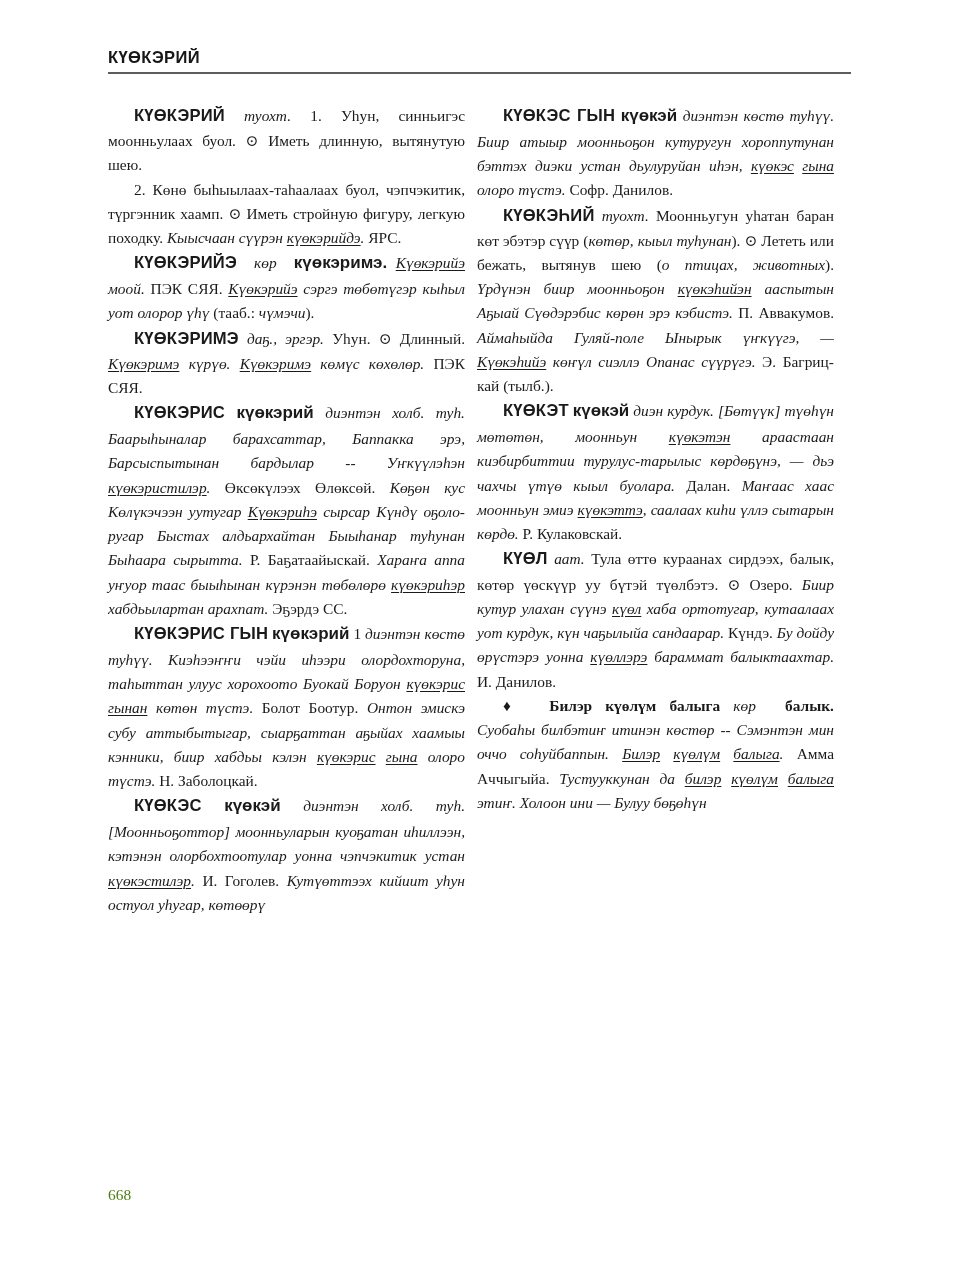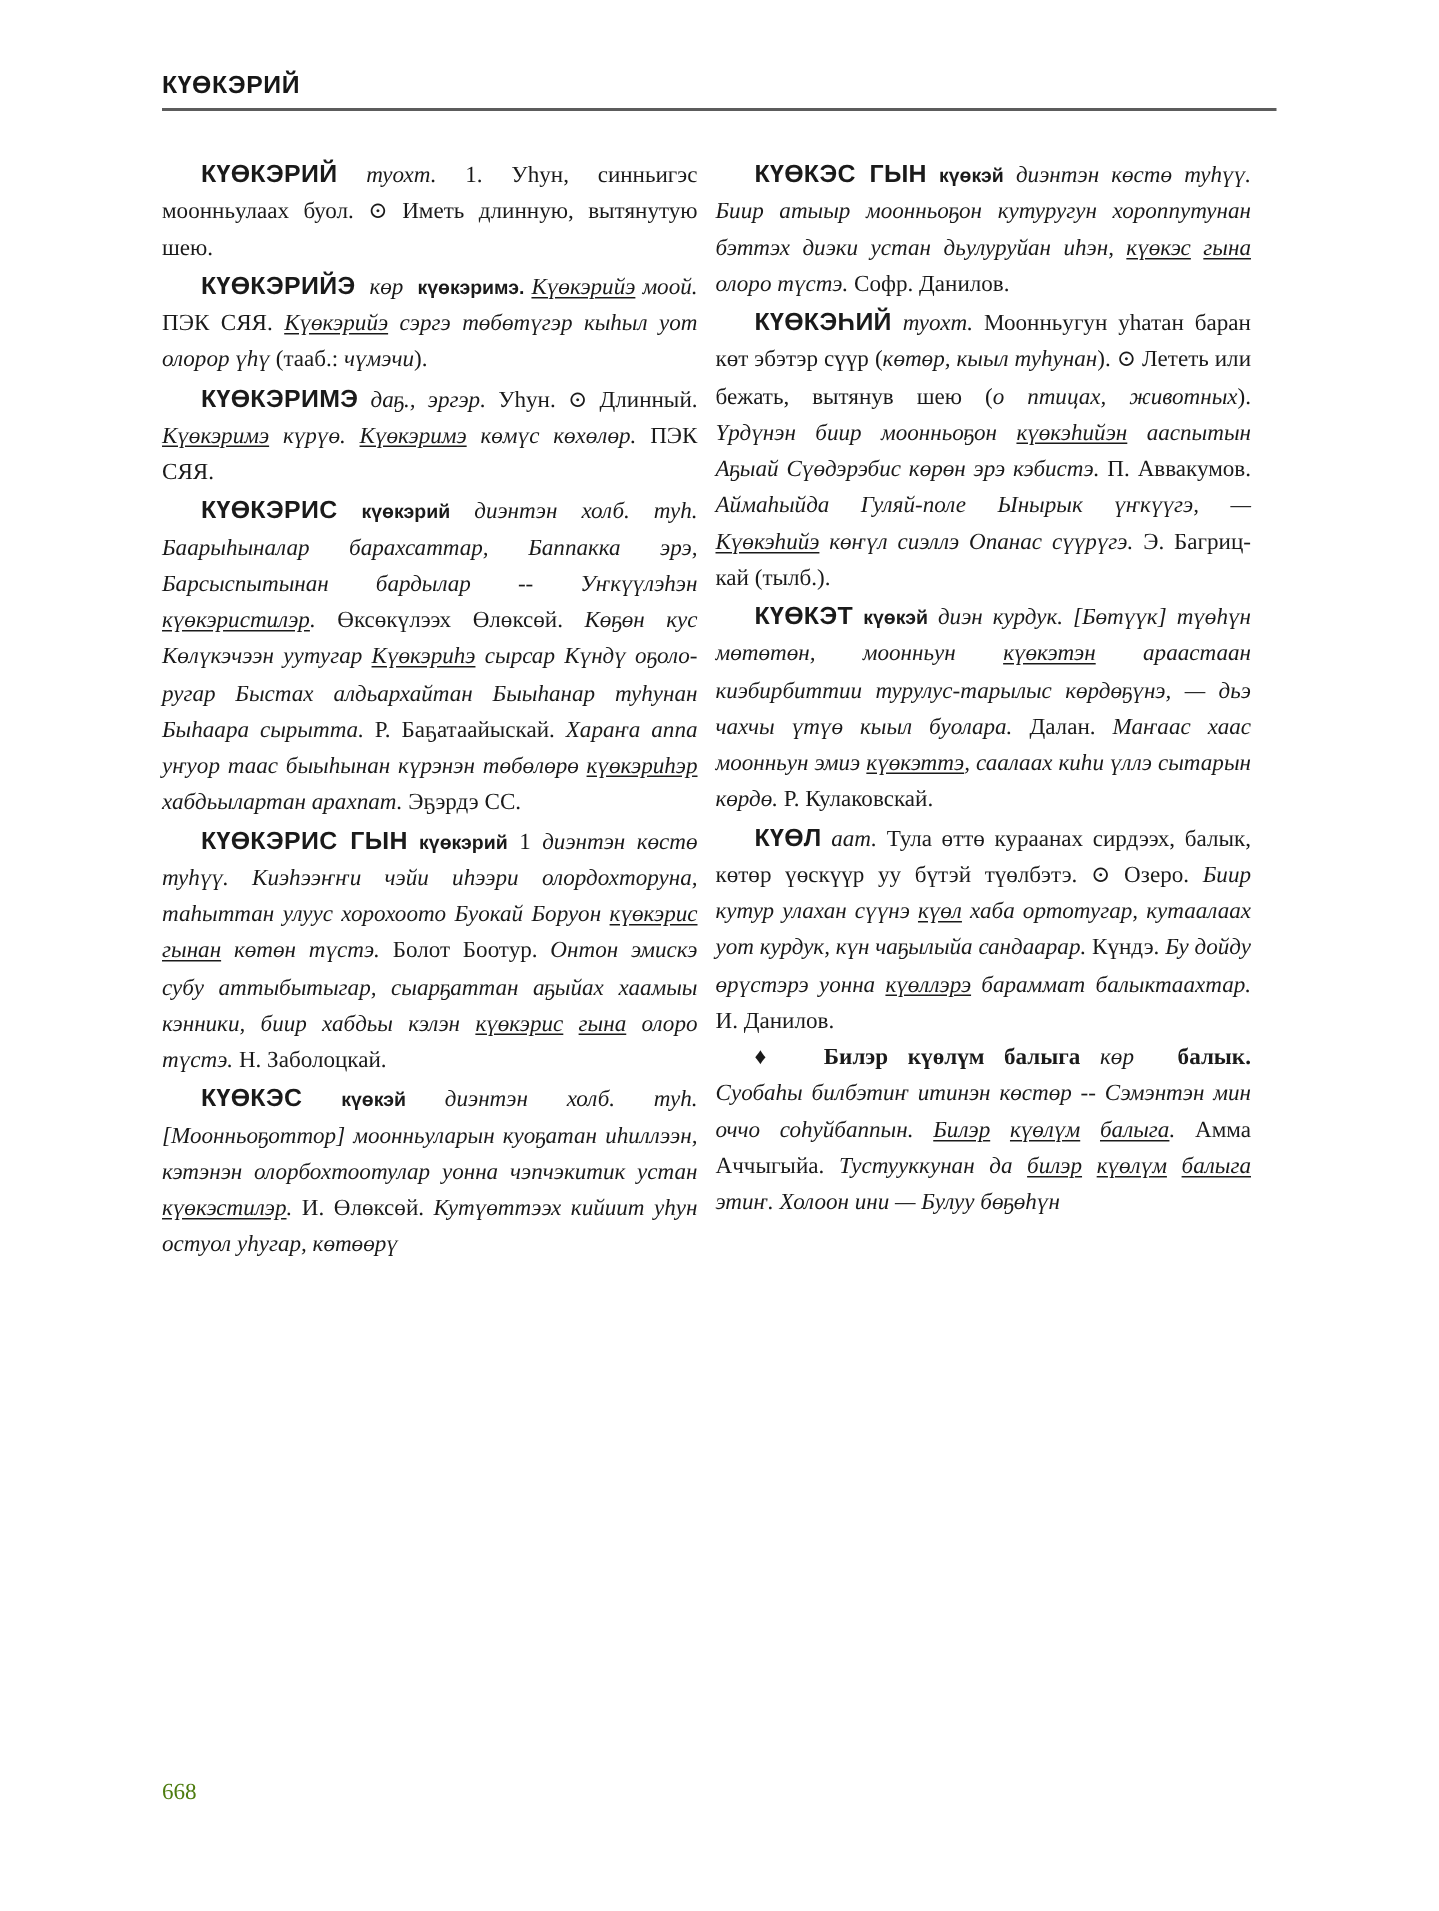--- a/index.html
+++ b/index.html
@@ -71,21 +71,21 @@
   
   .hw {
     font-family: "Liberation Sans", "DejaVu Sans", sans-serif;
     font-weight: bold;
     font-size: 16.6px;
     letter-spacing: 0.2px;
   }
   .bold {
     font-family: "Liberation Sans", "DejaVu Sans", sans-serif;
     font-weight: bold;
-    font-size: 13px;
+    font-size: 17px;
   }
   .boldser {
     font-weight: bold;
     margin-left: 16px;
   }
   .it {
     font-style: italic;
   }
   .ul {
     font-style: italic;
@@ -116,30 +116,31 @@
     <div class="runhead-title">КҮӨКЭРИЙ</div>
     <div class="runhead-rule"></div>
   </div>
 
   <div class="columns">
 
     <div class="col">
 
       <p class="entry"><span class="hw">КҮӨКЭРИЙ</span> <span class="it">туохт.</span> <span class="rom">1. Уһун, син­ньигэс моонньулаах буол. ⊙ Иметь длин­ную, вытянутую шею.</span></p>
 
+      <p class="entry"><span class="rom">2. Көнө быһыылаах-таһаалаах буол, чэпчэкитик, түргэнник хаамп. ⊙ Иметь стройную фигуру, легкую походку.</span> <span class="it">Кыыс­чаан сүүрэн <span class="ul">күөкэрийдэ</span>.</span> <span class="rom">ЯРС.</span></p>
 
       <p class="entry"><span class="hw">КҮӨКЭРИЙЭ</span> &nbsp;<span class="it">көр</span> &nbsp;<span class="bold">күөкэримэ.</span> <span class="it"><span class="ul">Күөкэрийэ</span> моой.</span> <span class="rom">ПЭК СЯЯ.</span> <span class="it"><span class="ul">Күөкэрийэ</span> сэргэ төбөтүгэр кыһыл уот олорор үһү</span> <span class="rom">(тааб.: <span class="it">чүмэчи</span>).</span></p>
 
       <p class="entry"><span class="hw">КҮӨКЭРИМЭ</span> <span class="it">даҕ., эргэр.</span> <span class="rom">Уһун.</span> <span class="rom">⊙ Длинный.</span> <span class="it"><span class="ul">Күөкэримэ</span> күрүө.</span> <span class="it"><span class="ul">Күөкэри­мэ</span> көмүс көхөлөр.</span> <span class="rom">ПЭК СЯЯ.</span></p>
 
       <p class="entry"><span class="hw">КҮӨКЭРИС</span> <span class="bold">күөкэрий</span> <span class="it">диэнтэн холб. туһ.</span> <span class="it">Баарыһыналар барахсаттар, Баппакка эрэ, Барсыспытынан барды­лар -- Уҥкүүлэһэн <span class="ul">күөкэристилэр</span>.</span> <span class="rom">Өксө­күлээх Өлөксөй.</span> <span class="it">Көҕөн кус Көлүкэчээн уутугар <span class="ul">Күөкэриһэ</span> сырсар Күндү оҕоло­ругар Быстах алдьархайтан Быыһанар туһунан Быһаара сырытта.</span> <span class="rom">Р. Баҕатаа­йыскай.</span> <span class="it">Хараҥа аппа уҥуор таас быы­һынан күрэнэн төбөлөрө <span class="ul">күөкэриһэр</span> хаб­дьылартан арахпат.</span> <span class="rom">Эҕэрдэ СС.</span></p>
 
       <p class="entry"><span class="hw">КҮӨКЭРИС ГЫН</span> <span class="bold">күөкэрий</span> <span class="rom">1</span> <span class="it">диэнтэн көстө туһүү.</span> <span class="it">Киэһээҥҥи чэйи иһээри олордохторуна, таһыттан улуус хорохоото Буокай Боруон <span class="ul">күөкэрис</span> <span class="ul">гы­нан</span> көтөн түстэ.</span> <span class="rom">Болот Боотур.</span> <span class="it">Онтон эмискэ субу аттыбытыгар, сыарҕаттан аҕыйах хаамыы кэнники, биир хабдьы кэлэн <span class="ul">күөкэрис</span> <span class="ul">гына</span> олоро түстэ.</span> <span class="rom">Н. За­болоцкай.</span></p>
 
-      <p class="entry"><span class="hw">КҮӨКЭС</span> <span class="bold">күөкэй</span> <span class="it">диэнтэн холб. туһ.</span> <span class="it">[Моонньоҕоттор] моонньуларын куоҕатан иһиллээн, кэтэнэн олорбох­тоотулар уонна чэпчэкитик устан <span class="ul">күөкэстилэр</span>.</span> <span class="rom">И. Өлөксөй.</span> <span class="it">Кутүөттээх кийиит уһун остуол уһугар, көтөөрү</span></p>
+      <p class="entry"><span class="hw">КҮӨКЭС</span> <span class="bold">күөкэй</span> <span class="it">диэнтэн холб. туһ.</span> <span class="it">[Моонньоҕоттор] моонньуларын куоҕатан иһиллээн, кэтэнэн олорбох­тоотулар уонна чэпчэкитик устан <span class="ul">күөкэстилэр</span>.</span> <span class="rom">И. Гоголев.</span> <span class="it">Кутүөттээх кийиит уһун остуол уһугар, көтөөрү</span></p>
 
     </div>
 
     <div class="col">
 
 
       <p class="entry"><span class="hw">КҮӨКЭС ГЫН</span> <span class="bold">күөкэй</span> <span class="it">диэнтэн көстө туһүү.</span> <span class="it">Биир атыыр моонньоҕон кутуругун хороппутунан бэттэх диэки устан дьулуруйан иһэн, <span class="ul">күөкэс</span> <span class="ul">гына</span> олоро түстэ.</span> <span class="rom">Софр. Данилов.</span></p>
 
       <p class="entry"><span class="hw">КҮӨКЭҺИЙ</span> <span class="it">туохт.</span> <span class="rom">Моонньугун уһатан баран көт эбэтэр сүүр (<span class="it">көтөр, кыыл туһунан</span>).</span> <span class="rom">⊙ Лететь или бежать, вытянув шею (<span class="it">о птицах, животных</span>).</span> <span class="it">Үрдүнэн биир моонньоҕон <span class="ul">күөкэһийэн</span> ааспытын Аҕыай Сүөдэрэбис көрөн эрэ кэбистэ.</span> <span class="rom">П. Аввакумов.</span> <span class="it">Аймаһыйда Гу­ляй-поле Ынырык үҥкүүгэ, — <span class="ul">Күөкэһийэ</span> көҥүл сиэллэ Опанас сүүрүгэ.</span> <span class="rom">Э. Багриц­кай (тылб.).</span></p>
 

